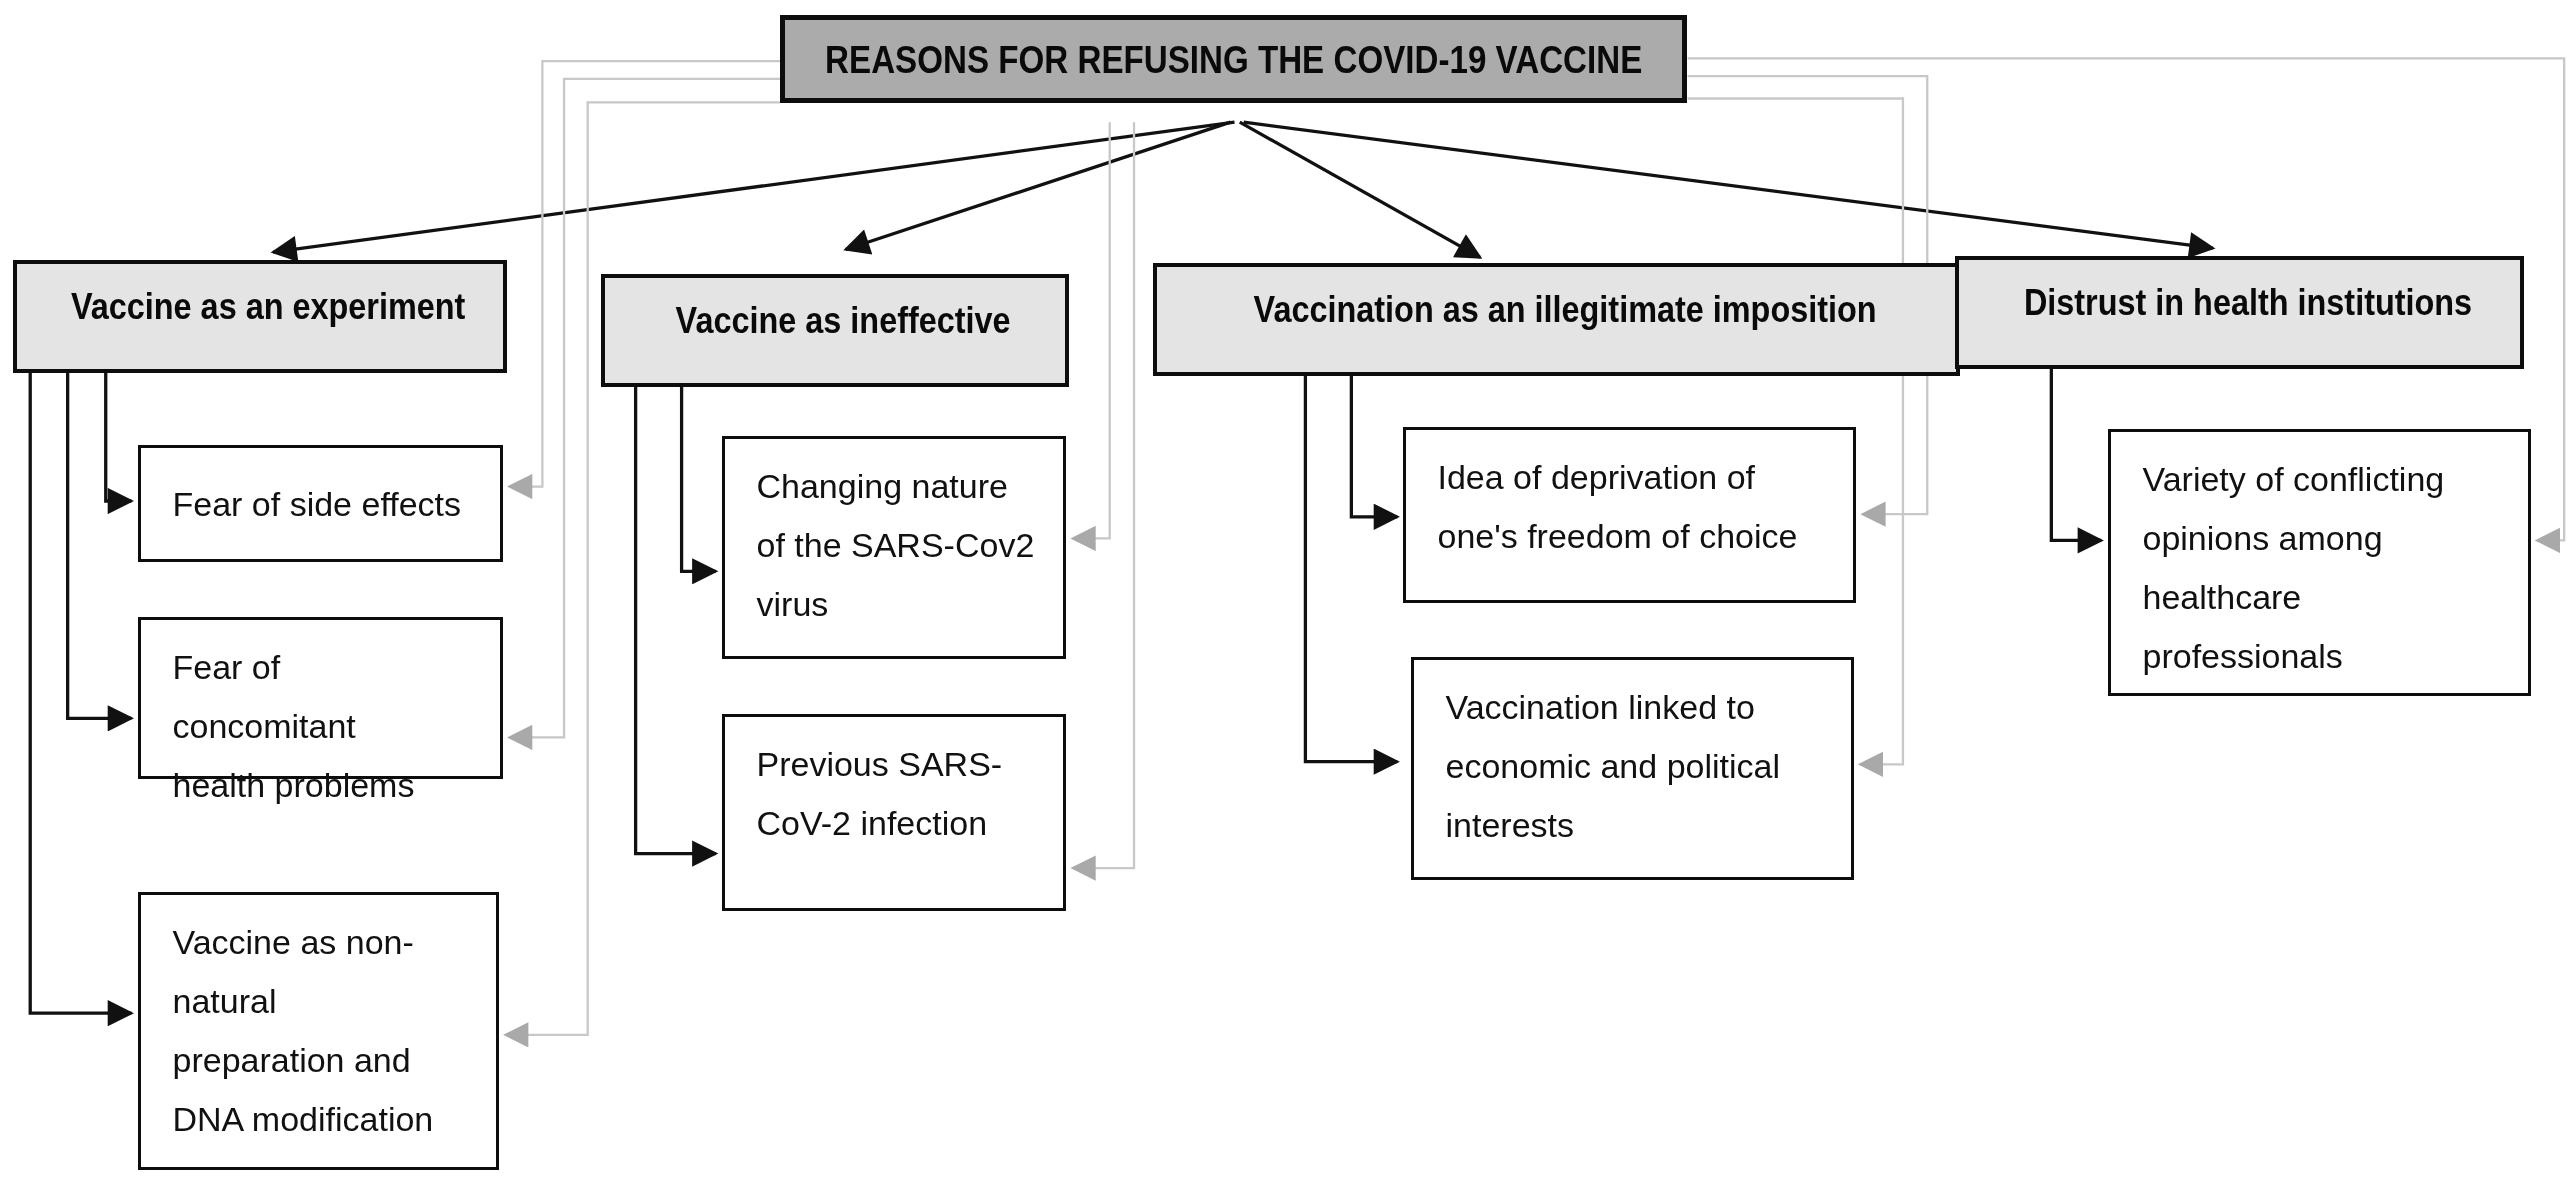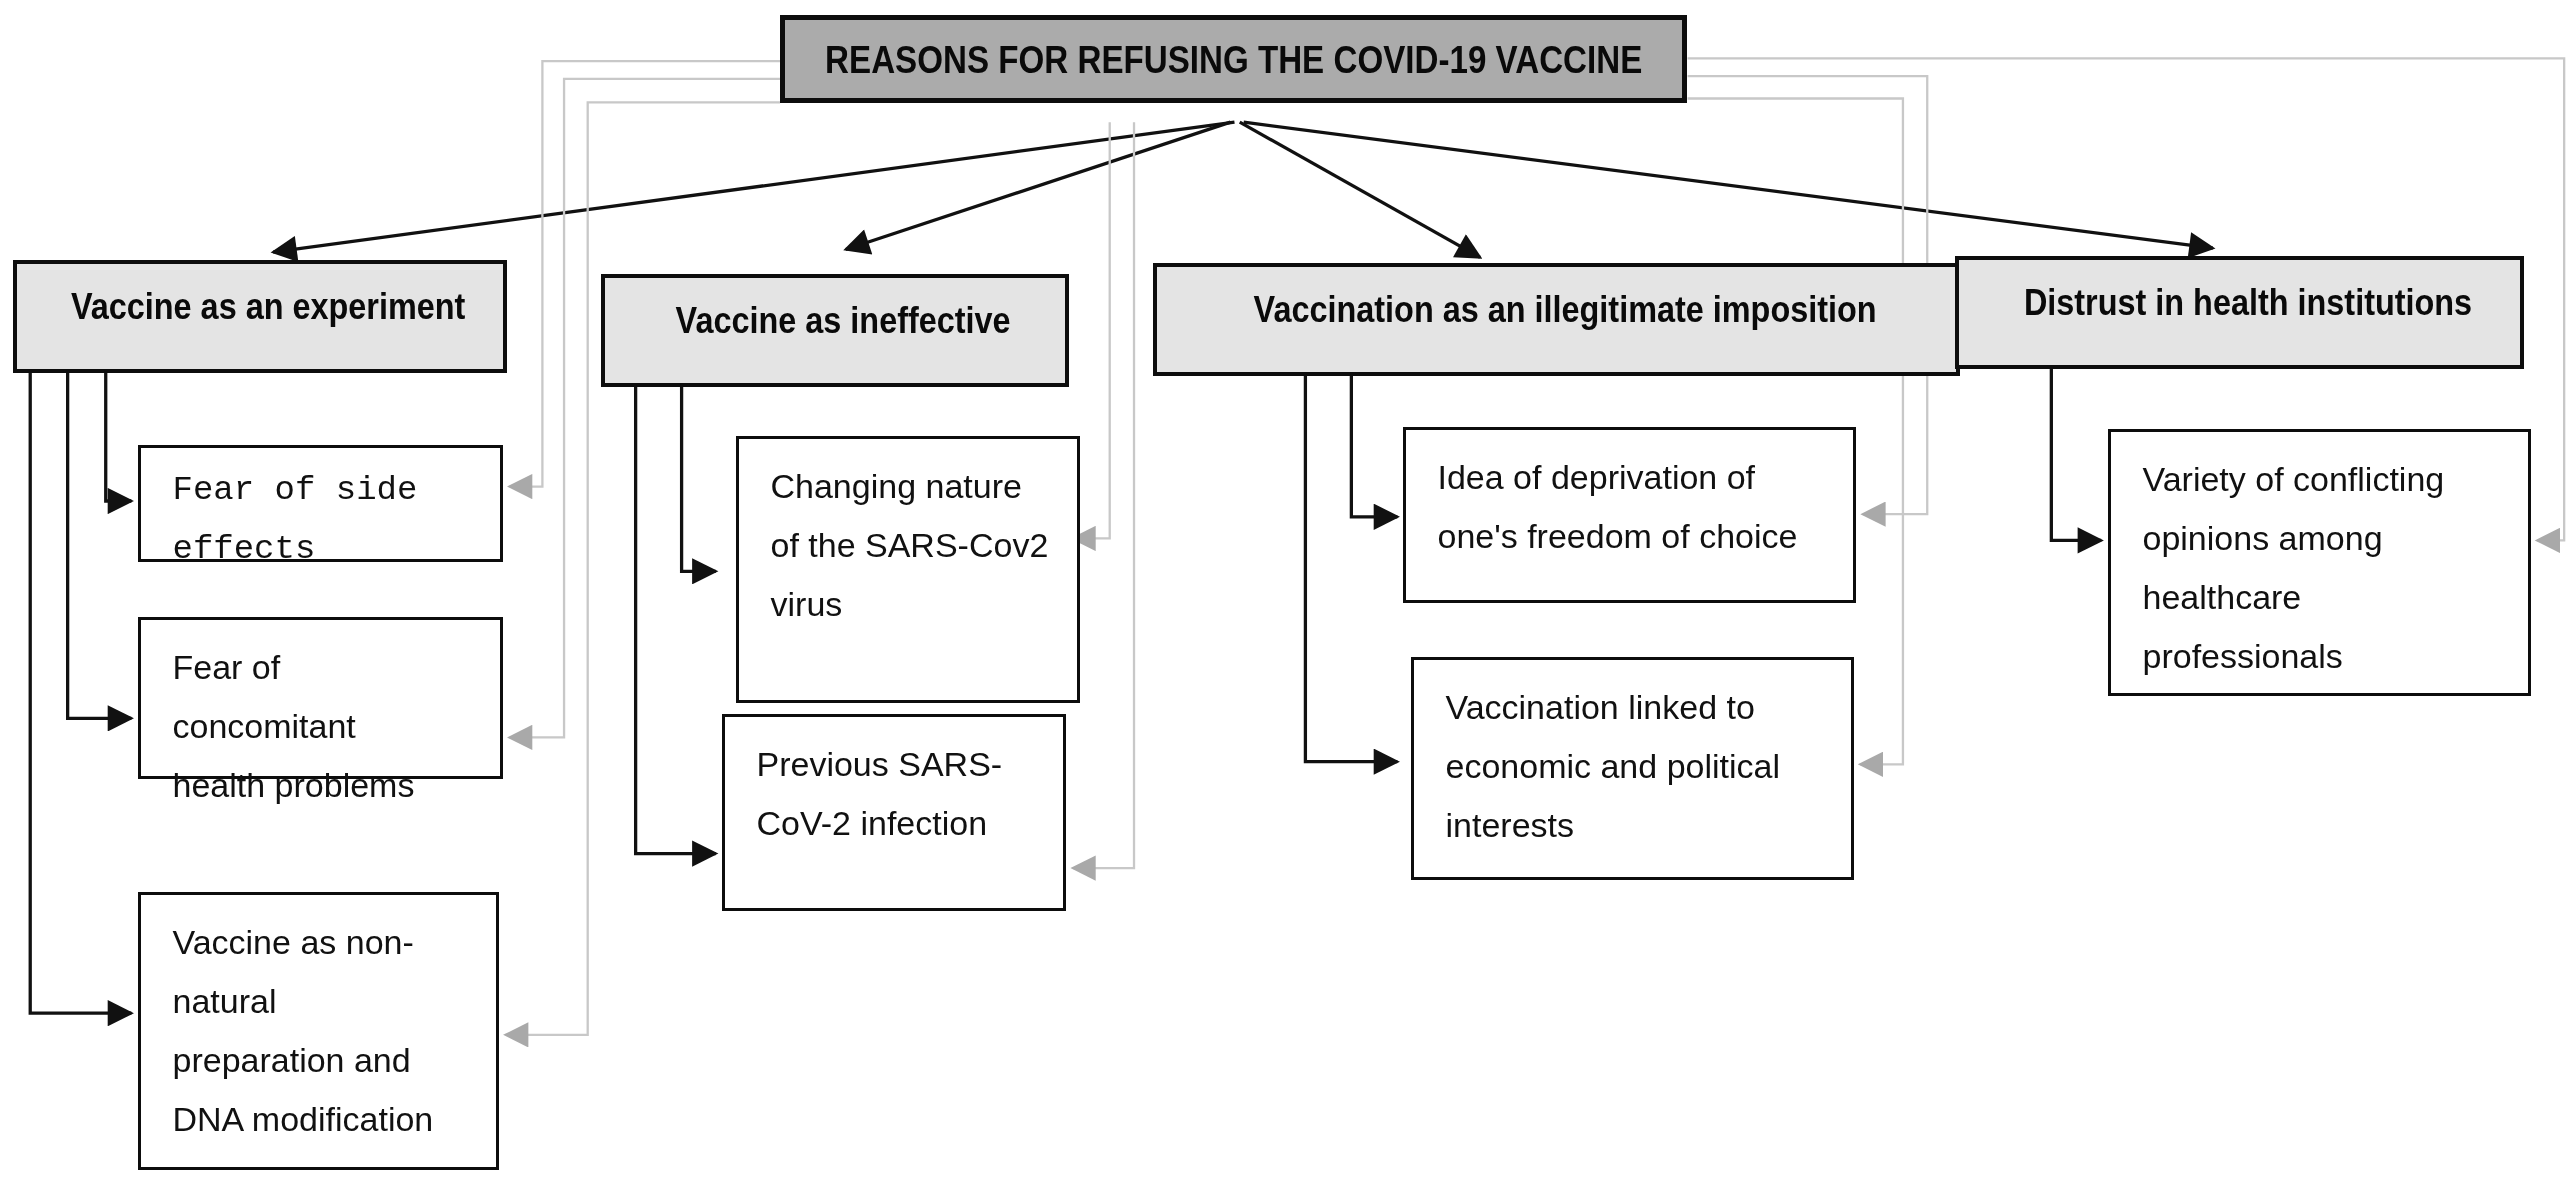--- a/index.html
+++ b/index.html
@@ -42,24 +42,24 @@
   #cat-3 { left:1153px; top:263px; width:807px; height:113px; }
   #cat-4 { left:1955px; top:256px; width:569px;  height:113px; }
 
   
   .reason {
     background:#ffffff; border:3.9px solid #0d0d0d;
     font-size:34px; line-height:59px; color:#111;
     white-space:pre-line;
     padding:18.4px 19.7px 0 31.5px;
   }
-  #r-1-1 { left:138px;  top:445px;  width:365px; height:117px; padding-top:13px;font-family:Liberation Mono, monospace; }
+  #r-1-1 { left:138px;  top:445px;  width:365px; height:117px; padding-top:27px; }
   #r-1-2 { left:138px;  top:617px;  width:365px; height:162px; }
   #r-1-3 { left:138px;  top:892px; width:361px; height:278px; }
-  #r-2-1 { left:722px; top:436px;  width:344px; height:267px;margin-left:14px; }
+  #r-2-1 { left:722px; top:436px;  width:344px; height:223px; }
   #r-2-2 { left:722px; top:714px; width:344px; height:197px; }
   #r-3-1 { left:1403px; top:427px;  width:453px; height:176px; }
   #r-3-2 { left:1411px; top:657px; width:443px; height:223px; }
   #r-4-1 { left:2108px; top:429px;  width:423px; height:267px; }
 </style>
 </head>
 <body>
 
 <div id="canvas">
 

